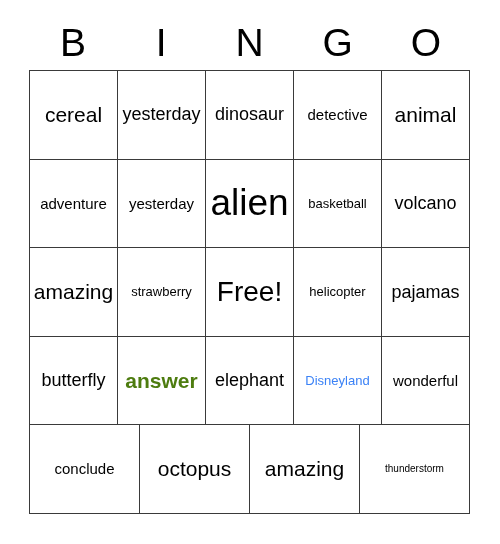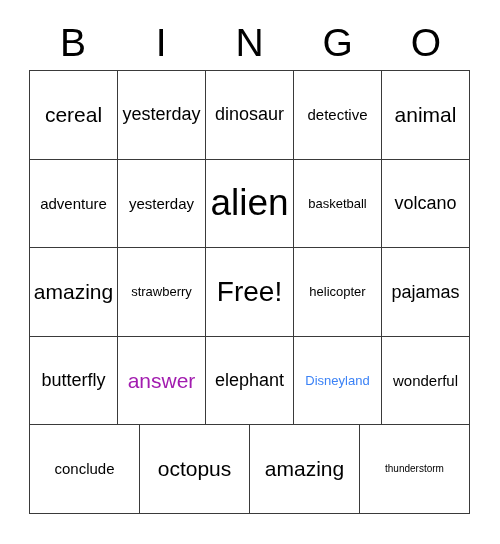--- a/index.html
+++ b/index.html
@@ -160,21 +160,21 @@
       <div class="bingo-cell" style="border-right-color: rgb(58, 58, 58); border-bottom-color: rgb(58, 58, 58);">
           <span class="cell-text fs-l" style="color: rgb(0, 0, 0);">pajamas</span>
         </div>
     </div>
 
     <div class="bingo-row">
       <div class="bingo-cell" style="border-right-color: rgb(58, 58, 58); border-bottom-color: rgb(58, 58, 58);">
           <span class="cell-text fs-l" style="color: rgb(0, 0, 0);">butterfly</span>
         </div>
       <div class="bingo-cell" style="border-right-color: rgb(58, 58, 58); border-bottom-color: rgb(58, 58, 58);">
-          <span class="cell-text fs-xl" style="color: #a21caf;">answer</span>
+          <span class="cell-text fs-xl" style="color: #4d7c0f; font-weight: bold;">answer</span>
         </div>
       <div class="bingo-cell" style="border-right-color: rgb(58, 58, 58); border-bottom-color: rgb(58, 58, 58);">
           <span class="cell-text fs-l" style="color: rgb(0, 0, 0);">elephant</span>
         </div>
       <div class="bingo-cell" style="border-right-color: rgb(58, 58, 58); border-bottom-color: rgb(58, 58, 58);">
           <span class="cell-text fs-s" style="color: #3b82f6;">Disneyland</span>
         </div>
       <div class="bingo-cell" style="border-right-color: rgb(58, 58, 58); border-bottom-color: rgb(58, 58, 58);">
           <span class="cell-text fs-m" style="color: rgb(0, 0, 0);">wonderful</span>
         </div>

